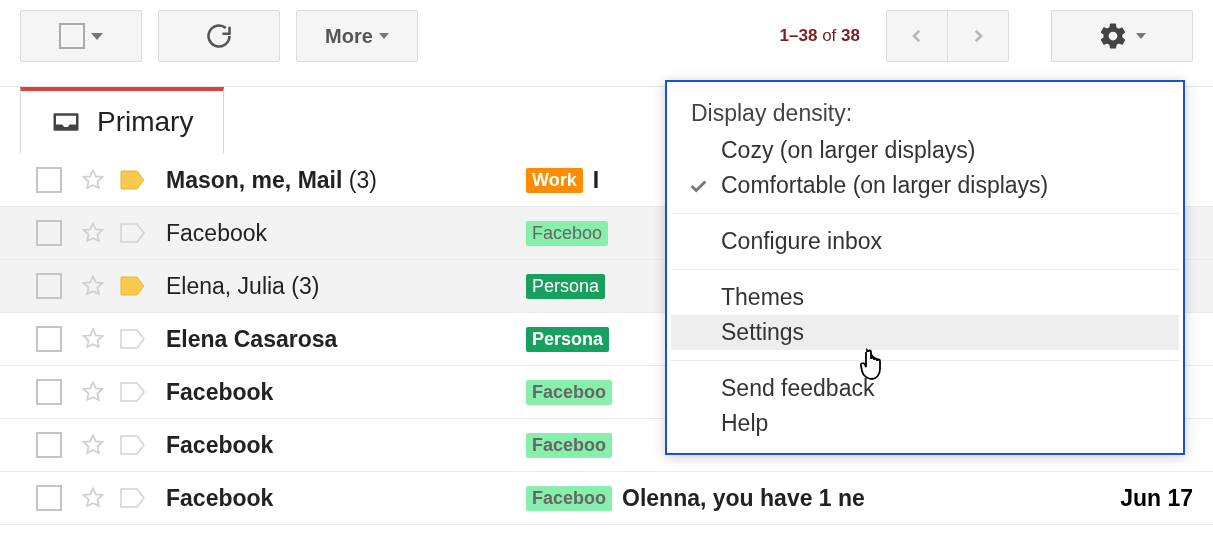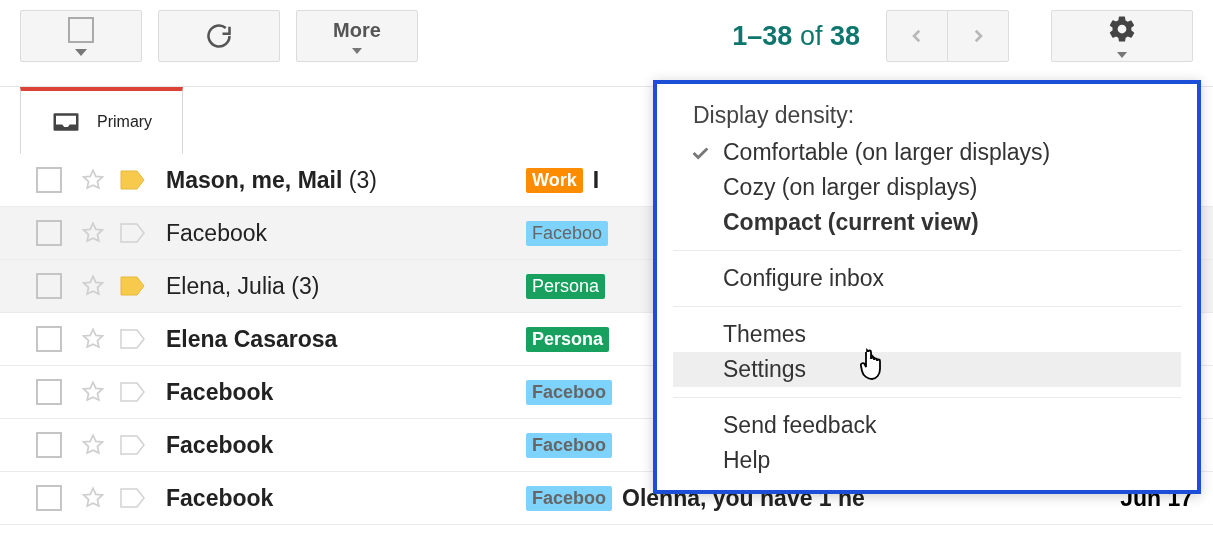--- a/index.html
+++ b/index.html
@@ -23,28 +23,27 @@
     .btn {
       background: #f5f5f5;
       border: 1px solid #dcdcdc;
       border-radius: 2px;
       height: 50px;
       display: flex;
       align-items: center;
       justify-content: center;
       cursor: pointer;
       color: #555;
-      flex-direction: column;
     }
     .btn-select { width: 120px; gap: 6px; }
     .btn-refresh { width: 120px; }
     .btn-more { width: 120px; gap: 6px; font-size: 20px; font-weight: bold; color: #555; }
     .btn-gear { width: 140px; gap: 8px; }
     .spacer { flex: 1; }
-    .pagination-label { font-size: 27px; color: #0f766e; margin-right: 10px; }
+    .pagination-label { font-size: 17px; color: #7f1d1d; margin-right: 10px; }
     .pagination-label b { font-weight: bold; }
     .nav-buttons { display: flex; }
     .btn-nav { width: 60px; border-radius: 0; }
     .btn-nav:first-child { border-top-left-radius: 2px; border-bottom-left-radius: 2px; }
     .btn-nav:last-child { border-top-right-radius: 2px; border-bottom-right-radius: 2px; margin-left: -1px; }
 
     
     .chkbox {
       width: 22px; height: 22px; border: 2px solid #aaa;
     }
@@ -59,21 +58,21 @@
     .tabs {
       display: flex;
       padding: 0 20px;
     }
     .tab {
       display: flex;
       align-items: center;
       gap: 16px;
       padding: 0 30px;
       height: 62px;
-      font-size: 16px;
+      font-size: 28px;
       color: #222;
       cursor: pointer;
       border: 1px solid transparent;
     }
     .tab.active {
       border: 1px solid #d6d6d6;
       border-bottom: 1px solid #fff;
       border-top: 4px solid #da4336;
       background: #fff;
     }
@@ -97,37 +96,37 @@
       font-size: 23px;
     }
     .row.unread { font-weight: bold; }
     .row.read { background: #f3f3f3; font-weight: normal; }
     .row .r-check { width: 22px; height: 22px; border: 2px solid #c5c5c5; margin-right: 18px; }
     .row .r-star { margin-right: 14px; color: #cfcfcf; }
     .row .r-important { margin-right: 20px; }
     .row .sender { width: 360px; color: #222; }
     .row .label { padding: 2px 6px; font-size: 18px; border-radius: 2px; margin-right: 10px; white-space: nowrap; }
     .label.work { background: #ff8b00; color: #fff; }
-    .label.fb { background: #7dd3fc; color: #666; }
+    .label.fb { background: #86efac; color: #666; }
     .label.personal { background: #17a05e; color: #fff; }
     .row .subject { flex: 1; white-space: nowrap; overflow: hidden; }
     .row .date { width: 110px; text-align: right; color: #000000; }
 
     .toolbar .gear-hold { margin-left: 26px; }
 
     
     .settings-menu {
       position: absolute;
       top: 80px;
-      right: 12px;
+      right: 28px;
       width: 508px;
       background: #fff;
-      border: 4px solid #1d4ed8;
+      border: 2px solid #1d4ed8;
       box-shadow: 0 2px 12px rgba(0,0,0,0.2);
-      padding: 12px 16px;
+      padding: 12px 4px;
       font-size: 23px;
       z-index: 100;
     }
     .menu-header {
       padding: 6px 20px;
       color: #444;
     }
     .menu-item {
       display: flex;
       align-items: center;
@@ -334,32 +333,29 @@
       <div class="sender"><span>Facebook</span></div>
       <div class="label fb">Faceboo</div>
       <div class="subject">Olenna, you have 1 ne</div>
       <div class="date">Jun 17</div>
     </div>
   </div>
 
 <div class="settings-menu">
   <div class="menu-header">Display density:</div>
   <div class="menu-item">
+    <span>Cozy (on larger displays)</span>
+  </div>
+  <div class="menu-item">
     <span class="check">
       <svg width="22" height="22" viewBox="0 0 24 24" fill="none" stroke="#777" stroke-width="3">
           <path d="M5 12l5 5L20 7"></path>
         </svg>
     </span>
     <span>Comfortable (on larger displays)</span>
-  </div>
-  <div class="menu-item">
-    <span>Cozy (on larger displays)</span>
-  </div>
-  <div class="menu-item bold">
-    <span>Compact (current view)</span>
   </div>
   <div class="menu-sep"></div>
   <div class="menu-item">
     <span>Configure inbox</span>
   </div>
   <div class="menu-sep"></div>
   <div class="menu-item">
     <span>Themes</span>
   </div>
   <div class="menu-item hover">

